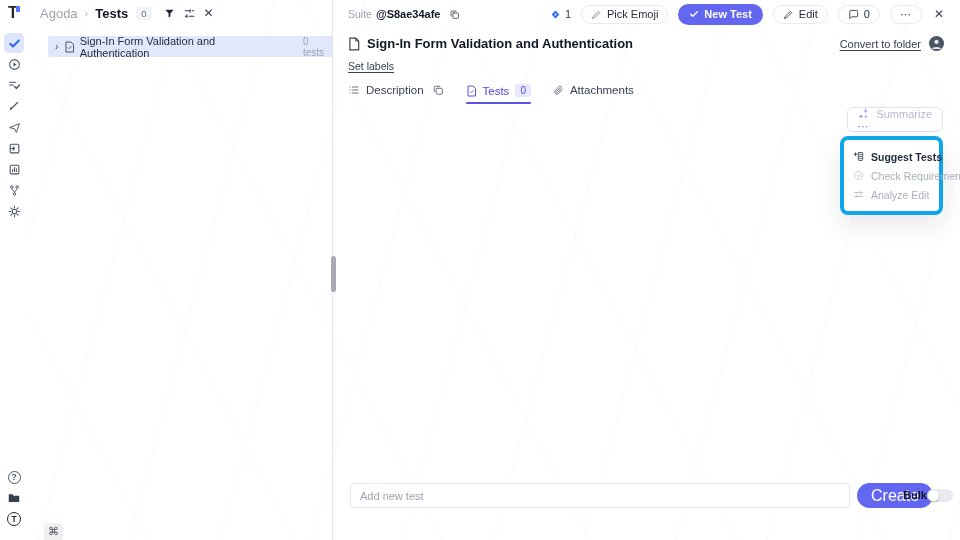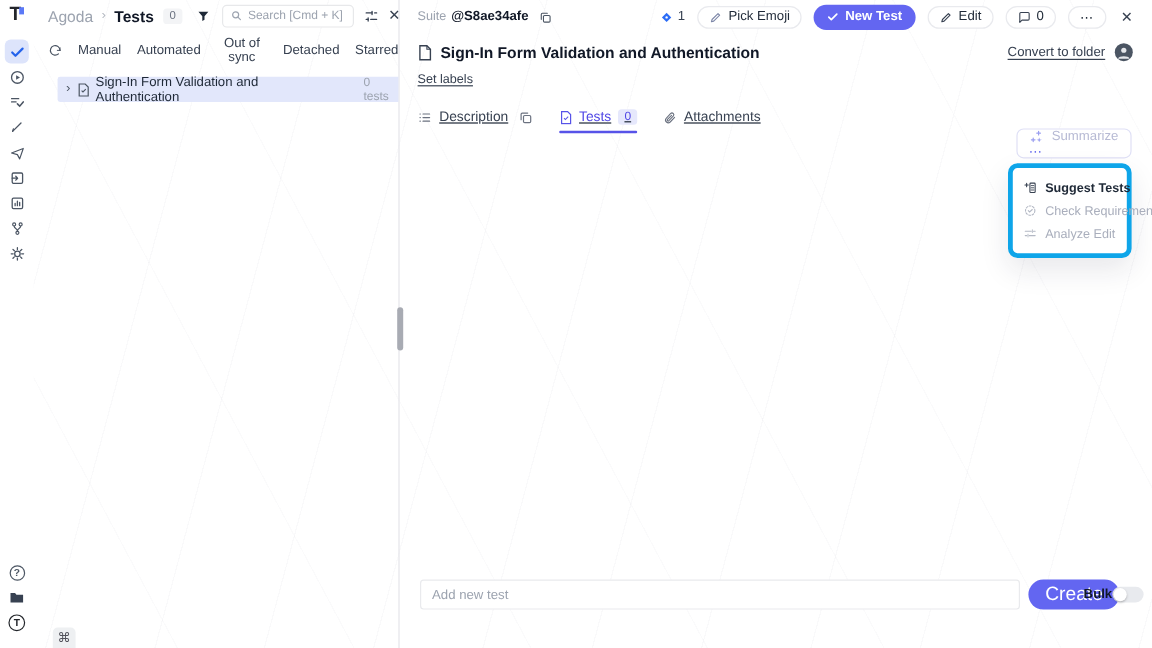--- a/index.html
+++ b/index.html
@@ -63,21 +63,21 @@
   .x-btn { font-size:12px; color:#374151; margin-left:2px; }
 
   .title-row { position:absolute; top:36px; left:14px; right:16px; display:flex; align-items:center; }
   .title-row .doc { color:#374151; }
   .suite-title { font-size:13px; font-weight:700; color:#111827; margin-left:7px; }
   .convert-link { margin-left:auto; font-size:11px; color:#374151; text-decoration:underline; text-underline-offset:2px; }
   .avatar { width:15px; height:15px; border-radius:50%; background:#4b5563; margin-left:8px; position:relative; overflow:hidden; }
   .avatar svg { position:absolute; left:1px; top:1px; }
   .set-labels { position:absolute; top:60px; left:14px; font-size:10.5px; color:#374151; text-decoration:underline; text-underline-offset:2px; }
 
-  .dtabs { position:absolute; top:84px; left:14px; display:flex; align-items:flex-end; gap:22px; height:20px;text-decoration:underline; }
+  .dtabs { position:absolute; top:84px; left:14px; display:flex; align-items:flex-start; gap:22px; height:20px; }
   .dtab { display:flex; align-items:center; gap:6px; font-size:11.5px; color:#374151; position:relative; }
   .dtab .ticon { color:#6b7280; }
   .dtab.active { color:#4f46e5; }
   .dtab.active .ticon { color:#5753e8; }
   .dtab.active::after { content:""; position:absolute; left:0; right:0; bottom:-7px; height:2px; background:#5753e8; border-radius:1px; }
   .tbadge { background:#e6e8fc; color:#4f46e5; border-radius:3px; padding:1px 5px; font-size:10px; }
   .copy-sm { color:#6b7280; margin-left:2px; }
 
   .summarize { position:absolute; top:107px; right:17px; height:25px; border:1px solid #dfe0f6; border-radius:6px; display:flex; align-items:stretch; background:#fff;flex-direction:column; }
   .sum-main { display:flex; align-items:center; gap:6px; padding:0 10px; color:#b7bad4; font-size:11px; }
@@ -181,51 +181,29 @@
   <div class="tree-top">
     <span class="bc-project">Agoda</span>
     <span class="bc-sep">›</span>
     <span class="bc-section">Tests</span>
     <span class="bc-count">0</span>
     <button class="icon-btn" style="margin-left:6px;">
       <svg width="11" height="11" viewBox="0 0 24 24">
           <path fill="#1f2937" d="M3 4h18l-7 8v6.5l-4 2V12L3 4z"></path>
         </svg>
     </button>
-    <div class="search-box">
-      <span>
-        <svg width="10" height="10" viewBox="0 0 24 24" fill="none" stroke="#9ca3af" stroke-width="2.4" stroke-linecap="round">
-            <circle cx="10.5" cy="10.5" r="6"></circle>
-            <path d="M15.5 15.5l4.5 4.5"></path>
-          </svg>
-      </span>
-      <input type="text" placeholder="Search [Cmd + K]" style="">
-    </div>
     <button class="icon-btn" style="margin-left:2px;">
       <svg width="13" height="13" viewBox="0 0 24 24" fill="none" stroke="#374151" stroke-width="2" stroke-linecap="round">
           <path d="M4 7h9M17 7h3M4 17h3M11 17h9"></path>
           <path d="M13 4.5v5M7 14.5v5"></path>
         </svg>
     </button>
     <button class="icon-btn x-btn">✕</button>
   </div>
 
-  <div class="tree-tabs">
-    <button class="icon-btn">
-      <svg width="12" height="12" viewBox="0 0 24 24" fill="none" stroke="#4b5563" stroke-width="2" stroke-linecap="round">
-          <path d="M20 12a8 8 0 10-2.5 5.8"></path>
-          <path d="M20 12v-4.5M20 12h-4.5" stroke-width="1.6"></path>
-        </svg>
-    </button>
-    <button>Manual</button>
-    <button>Automated</button>
-    <button>Out of sync</button>
-    <button>Detached</button>
-    <button>Starred</button>
-  </div>
 
   <div class="tree-row">
     <span class="chev">›</span>
     <span>
       <svg width="11" height="12" viewBox="0 0 20 24" fill="none" stroke="#4b5563" stroke-width="2">
           <path d="M3 2h10l5 5v15H3z"></path>
           <path d="M7 13l2.3 2.3L14 10.5" stroke-width="1.8"></path>
         </svg>
     </span>
     <span class="t-title">Sign-In Form Validation and Authentication</span>

